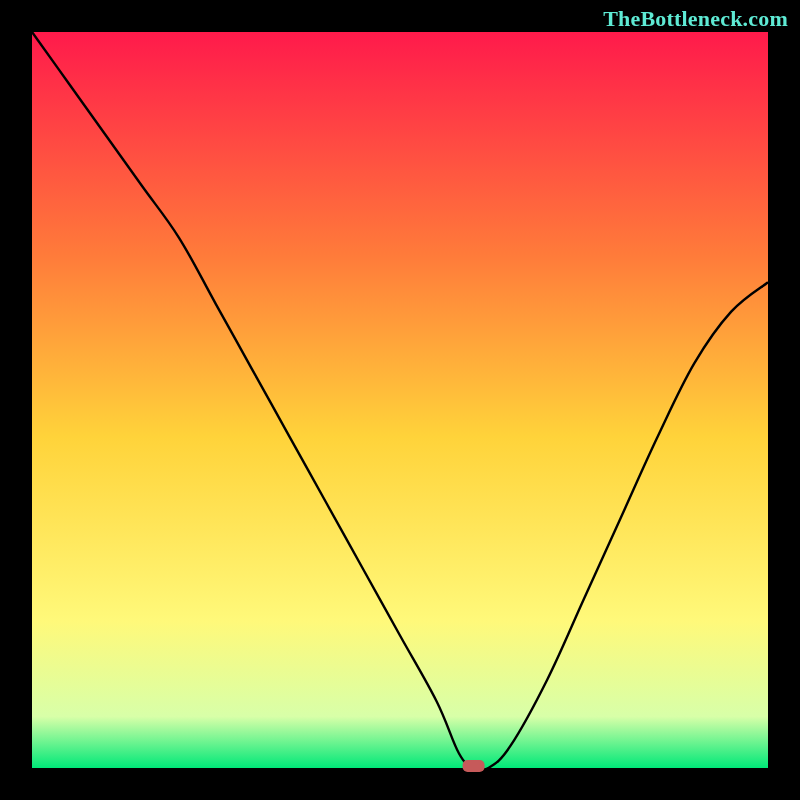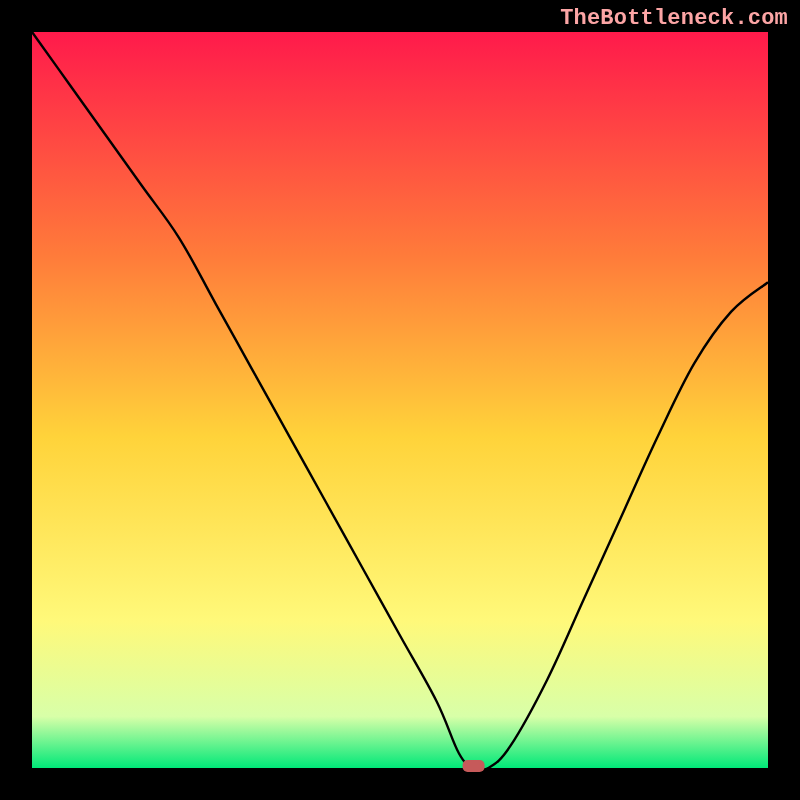--- a/index.html
+++ b/index.html
@@ -7,24 +7,24 @@
   .frame {
     position: relative;
     width: 800px;
     height: 800px;
     background: #000;
   }
   .watermark {
     position: absolute;
     top: 6px;
     right: 12px;
-    font-family: Liberation Mono, monospace;
+    font-family: Liberation Serif, serif;
     font-size: 22px;
     font-weight: 600;
-    color: #fca5a5;
+    color: #5eead4;
     letter-spacing: 0.2px;
     user-select: none;
   }
   .plot {
     position: absolute;
     display: block;
   }
 </style>
 </head>
 <body>

